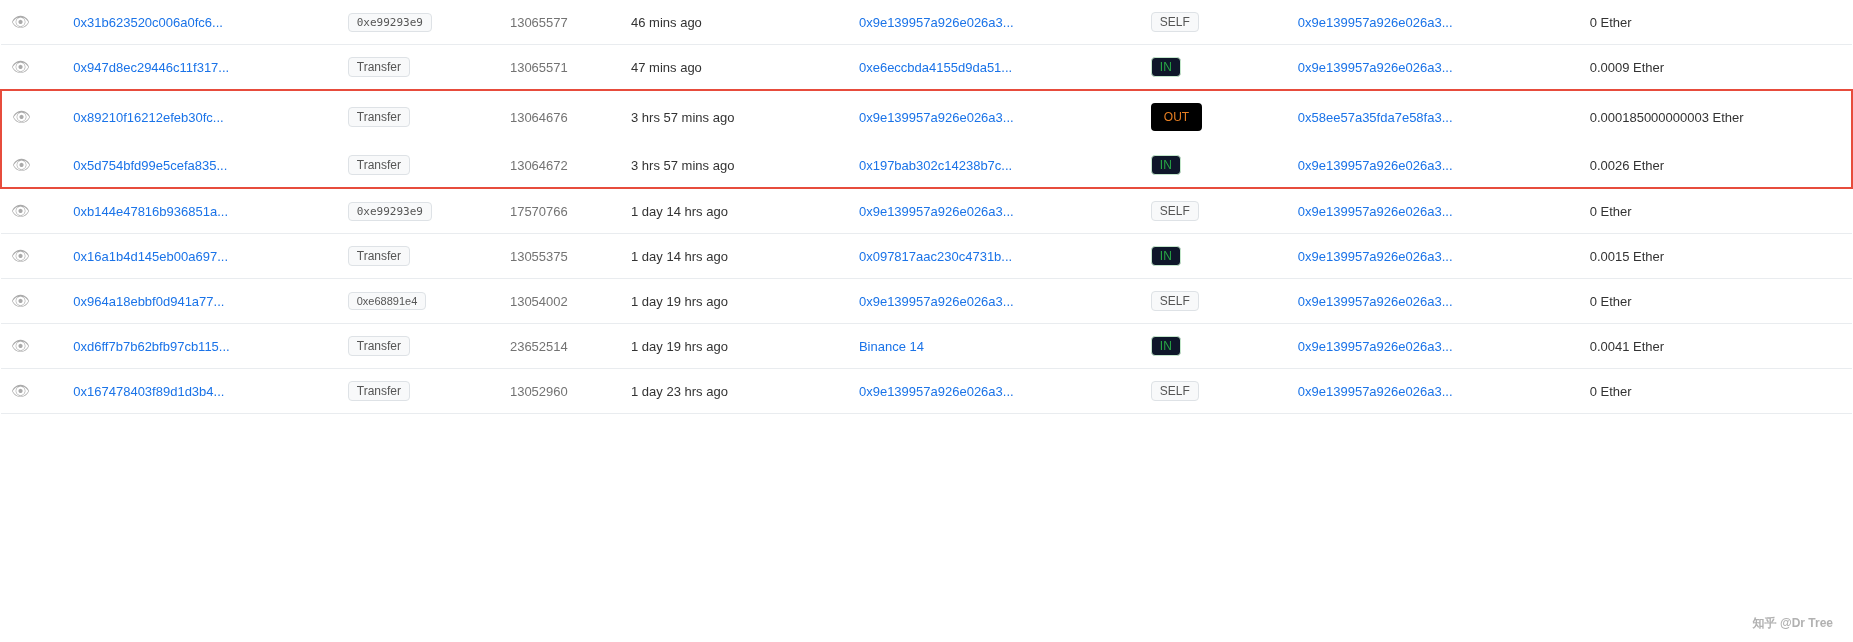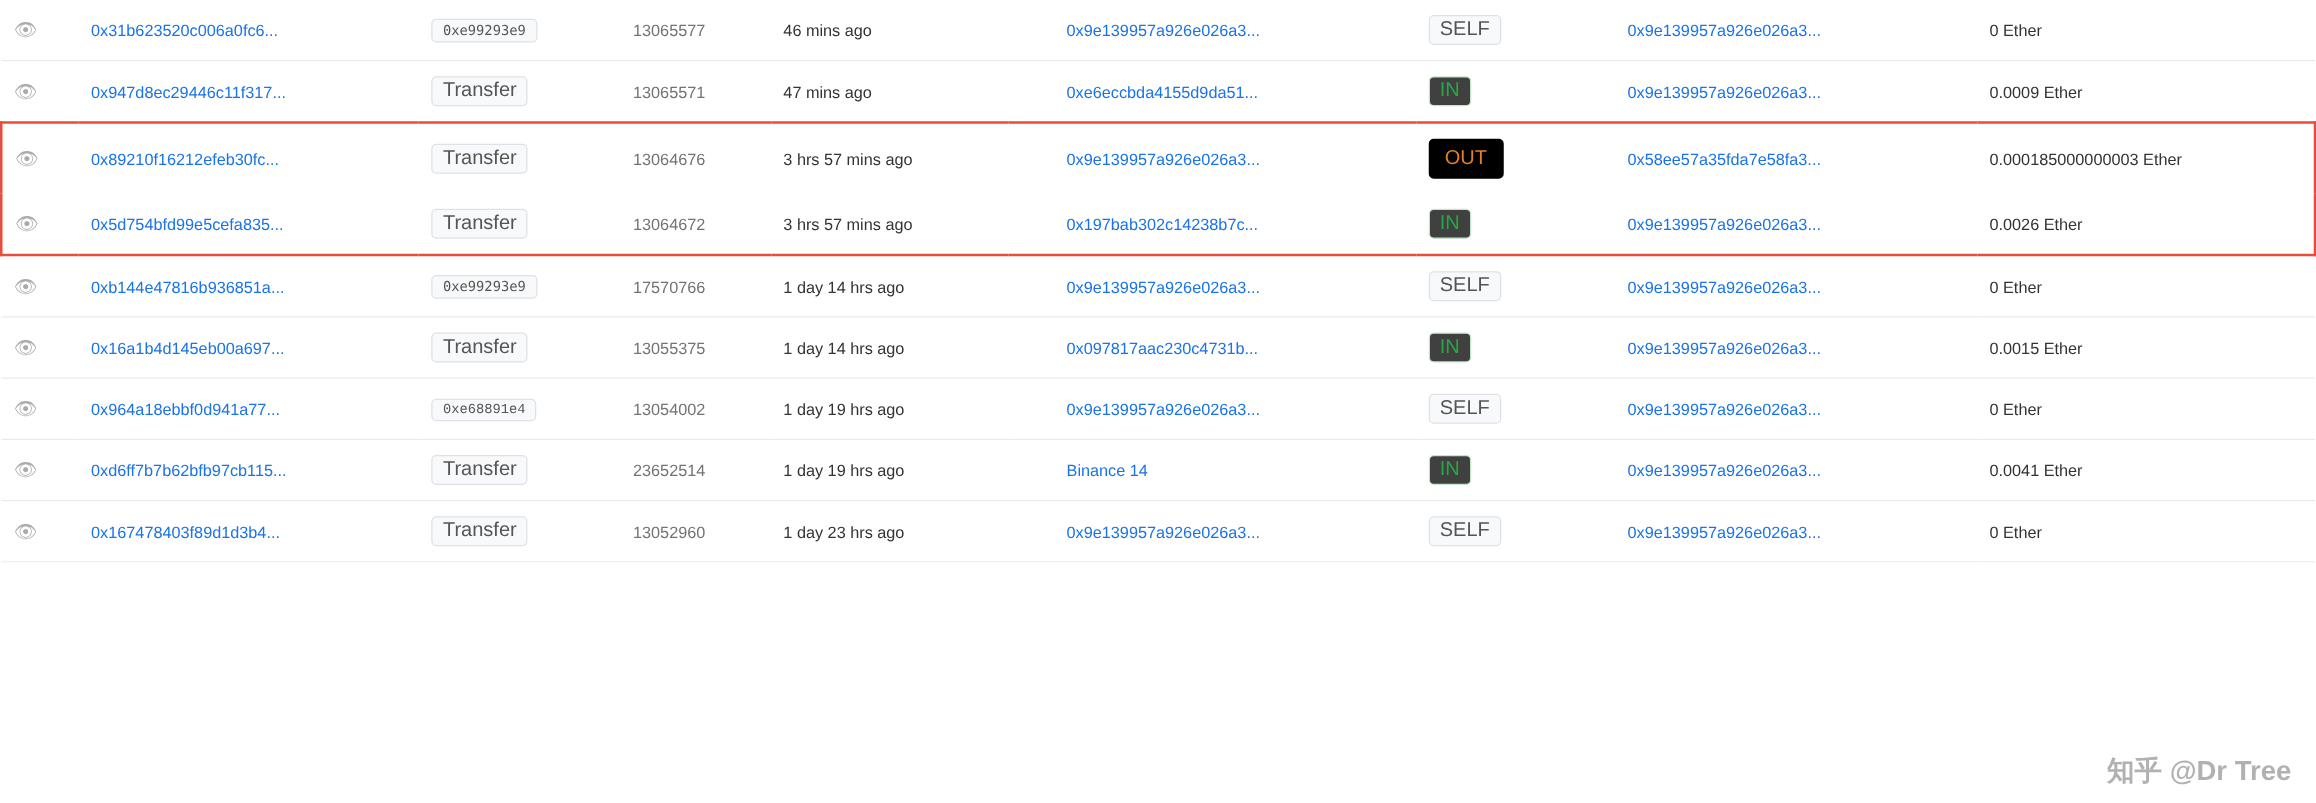--- a/index.html
+++ b/index.html
@@ -28,33 +28,33 @@
     }
     .tx-hash {
       color: #1a73e8;
       cursor: pointer;
       text-decoration: none;
     }
     .badge {
       display: inline-block;
       padding: 2px 8px;
       border-radius: 4px;
-      font-size: 16px;
+      font-size: 12px;
       font-weight: 500;
       border: 1px solid #dee2e6;
       color: #555;
       background: #f8f9fa;
     }
     .badge-self {
       background: #f8f9fa;
       color: #555;
       border: 1px solid #dee2e6;
     }
     .badge-in {
-      background: #404040;
+      background: #0f172a;
       color: #28a745;
       border: 1px solid #c3e6cb;
     }
     .badge-out {
       background: #000000;
       color: #e67e22;
       border: 5px solid #000000;
     }
     .block-num {
       color: #737373;
@@ -63,21 +63,21 @@
     .addr {
       color: #1a73e8;
       cursor: pointer;
       padding-left: 36px;
     }
     .watermark {
       position: fixed;
       bottom: 10px;
       right: 20px;
       color: rgba(100,100,100,0.5);
-      font-size: 22px;
+      font-size: 12px;
       font-weight: bold;
       pointer-events: none;
       margin-top: 12px;
     }
   </style>
 </head>
 <body>
 
 <table id="main-table">
   <tbody id="table-body">
@@ -143,21 +143,21 @@
         <td><a class="block-num">13055375</a></td>
         <td>1 day 14 hrs ago</td>
         <td><a class="addr">0x097817aac230c4731b...</a></td>
         <td><span class="badge badge-in">IN</span></td>
         <td><a class="addr">0x9e139957a926e026a3...</a></td>
         <td>0.0015 Ether</td>
       </tr>
       <tr>
         <td><span class="eye-icon">👁</span></td>
         <td><a class="tx-hash">0x964a18ebbf0d941a77...</a></td>
-        <td><span class="badge" style="font-family: Liberation Mono, monospace; font-size: 11px;">0xe68891e4</span></td>
+        <td><span class="badge" style="font-family: Liberation Sans, sans-serif; font-size: 11px;">0xe68891e4</span></td>
         <td><a class="block-num">13054002</a></td>
         <td>1 day 19 hrs ago</td>
         <td><a class="addr">0x9e139957a926e026a3...</a></td>
         <td><span class="badge badge-self">SELF</span></td>
         <td><a class="addr">0x9e139957a926e026a3...</a></td>
         <td>0 Ether</td>
       </tr>
       <tr>
         <td><span class="eye-icon">👁</span></td>
         <td><a class="tx-hash">0xd6ff7b7b62bfb97cb115...</a></td>

